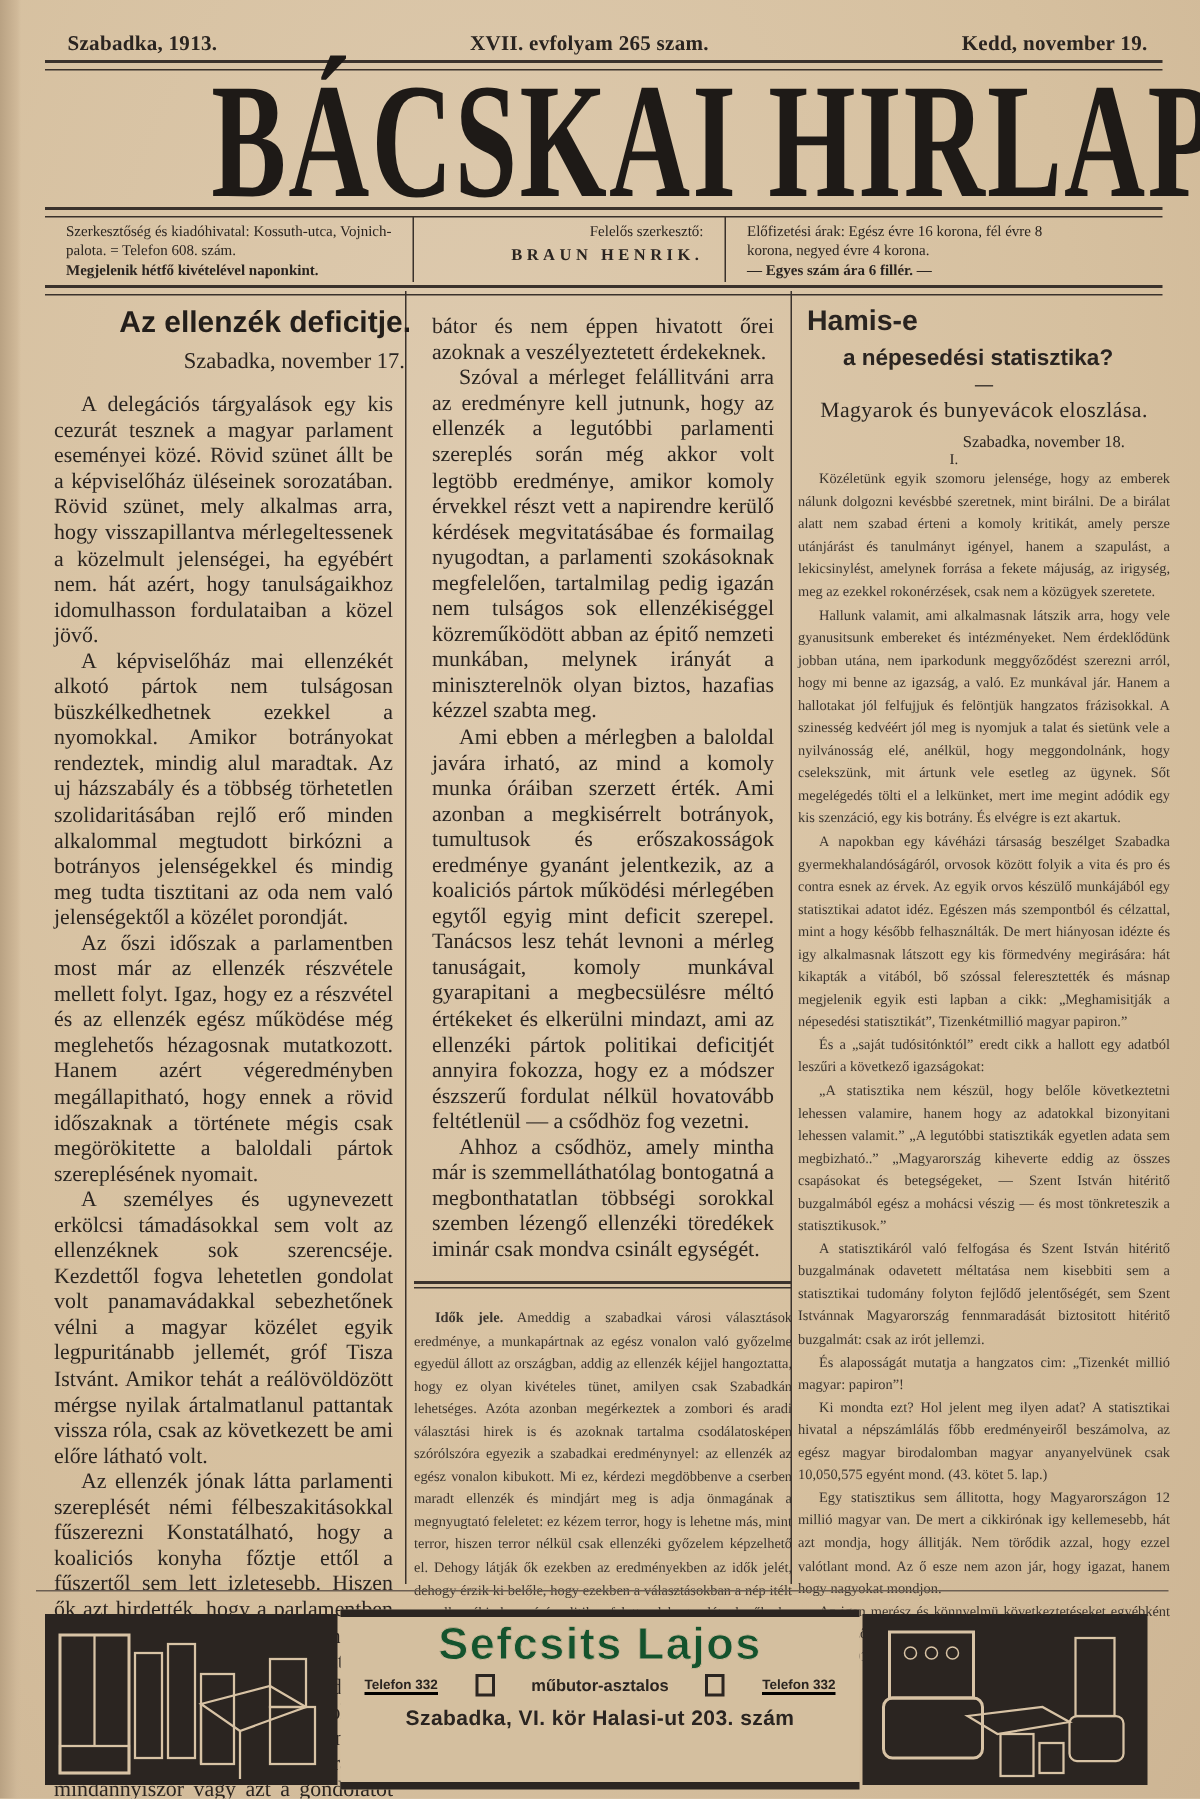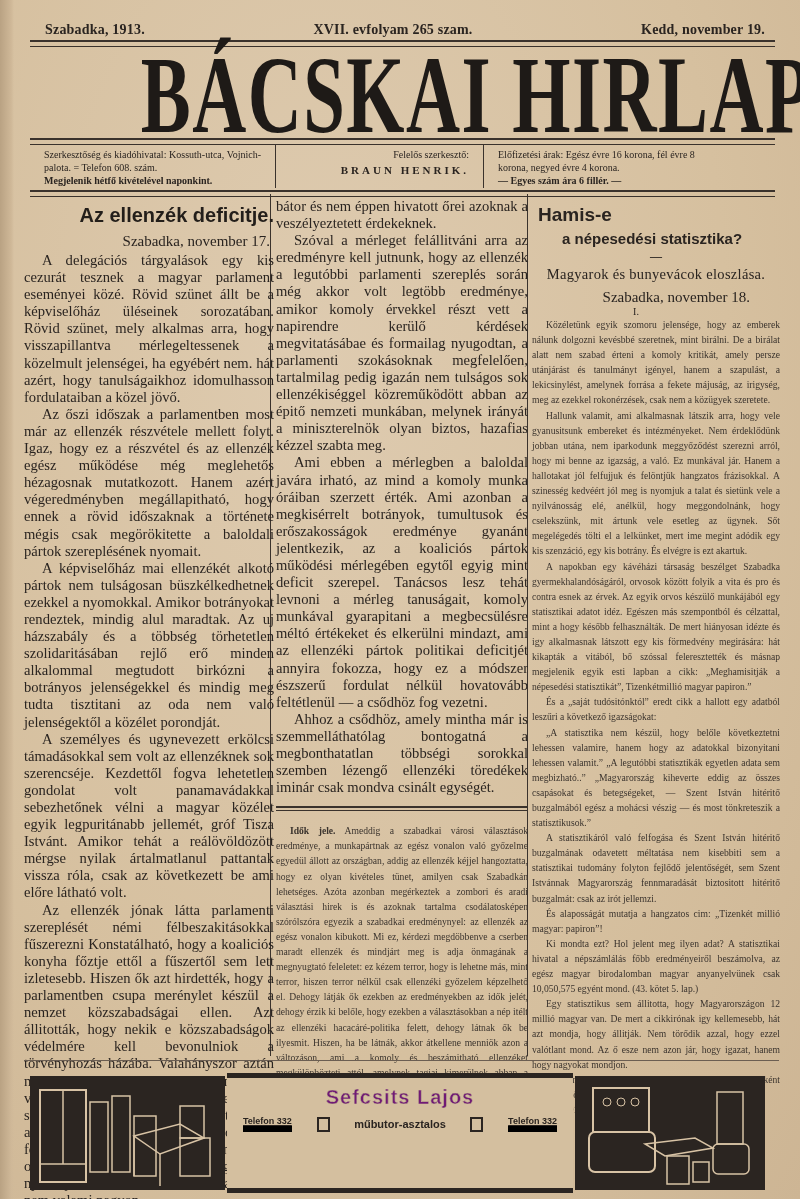--- a/index.html
+++ b/index.html
@@ -17,39 +17,39 @@
   .infobar .c3{width:250px;}
   .bold{font-weight:bold;}
   .editor-name{font-weight:bold;letter-spacing:3px;font-size:11px;margin-top:3px;display:block;}
   .colsep{position:absolute;width:1px;background:#3a322c;}
   .col{position:absolute;top:198px;box-sizing:border-box;}
   .col1{left:24px;width:250px;}
   .col2{left:276px;width:252px;}
   .col3{left:532px;width:248px;}
   .headline{font-family:"Liberation Sans",sans-serif;font-weight:bold;font-size:20px;text-align:right;margin:6px 0 6px 0;color:#231e1a;}
   .dateline{text-align:right;font-size:15px;margin:0 4px 2px 0;}
-  .body{font-size:14.6px;line-height:17.1px;text-align:justify;margin:0;}
+  .body{font-size:14.6px;line-height:17.1px;text-align:justify;margin:12px;}
   .body p{margin:0;text-indent:18px;}
   .small{font-size:9.6px;line-height:15.1px;text-align:justify;font-family:"Liberation Serif",serif;color:#3a332d;}
   .small p{margin:0;text-indent:14px;}
   .rh1{font-family:"Liberation Sans",sans-serif;font-weight:bold;font-size:19px;margin:6px 0 0 6px;}
   .rh2{font-family:"Liberation Sans",sans-serif;font-weight:bold;font-size:15px;margin:4px 0 0 30px;}
   .rdash{text-align:center;font-weight:bold;margin:2px 0 0 0;font-size:12px;}
   .rsub{font-family:"Liberation Serif",serif;font-weight:normal;font-size:14.5px;text-align:center;letter-spacing:0.3px;margin:2px 0 6px 0;}
-  .rdate{font-size:15px;text-align:right;margin-right:30px;}
+  .rdate{font-size:11px;text-align:right;margin-right:30px;}
   .rnum{text-align:center;font-size:10px;margin-left:-40px;}
   .divider{border-top:2px solid #3a322c;border-bottom:1px solid #3a322c;height:2px;margin:10px 0 12px 0;}
   .ad{position:absolute;left:30px;top:1073px;width:738px;height:120px;}
   .adimg{position:absolute;top:3px;height:114px;background:#2b2521;overflow:hidden;}
   .adimg.left{left:0;width:195px;}
   .adimg.right{left:545px;width:190px;}
   .adcenter{position:absolute;left:197px;top:0;width:346px;height:120px;border-top:5px solid #2b2521;border-bottom:5px solid #2b2521;box-sizing:border-box;text-align:center;background:#d4bf9f;}
-  .adtitle{font-family:"Liberation Sans",sans-serif;font-weight:bold;font-size:20px;letter-spacing:1px;color:#701a75;margin-top:2px;line-height:34px;-webkit-text-stroke:0.6px #d4bf9f;text-shadow:0 0 0 #2b2521;}
+  .adtitle{font-family:"Liberation Sans",sans-serif;font-weight:bold;font-size:30px;letter-spacing:1px;color:#14532d;margin-top:2px;line-height:34px;-webkit-text-stroke:0.6px #d4bf9f;text-shadow:0 0 0 #2b2521;}
   .adrow{display:flex;justify-content:space-between;align-items:center;padding:0 16px;font-family:"Liberation Sans",sans-serif;font-weight:bold;font-size:11px;margin-top:2px;}
-  .adrow .tel{font-size:9px;border-bottom:6px solid #000000;text-decoration:underline;}
+  .adrow .tel{font-size:9px;border-bottom:2px solid #000000;}
   .adrow .box{display:inline-block;width:9px;height:11px;border:2px solid #2b2521;}
   .adaddr{font-family:"Liberation Sans",sans-serif;font-weight:bold;font-size:14px;margin-top:6px;letter-spacing:0.3px;}
   .addesc{font-family:"Liberation Serif",serif;font-weight:bold;font-size:10.5px;line-height:13px;margin-top:5px;padding:0 16px;text-align:justify;}
   .bottomrule{position:absolute;left:24px;top:1060px;width:755px;border-top:1px solid #6b5e52;}
 </style>
 </head>
 <body>
 
 <div class="page">
   <div class="leftedge"></div>
@@ -82,22 +82,22 @@
   <div class="rule-double" style="top:190px;"></div>
 
   <div class="colsep" style="left:270px;top:194px;height:862px;"></div>
   <div class="colsep" style="left:527px;top:194px;height:862px;"></div>
 
   <div class="col col1">
     <div class="headline">Az ellenzék deficitje.</div>
     <div class="dateline">Szabadka, november 17.</div>
     <div class="body">
       <p>A delegációs tárgyalások egy kis cezurát tesznek a magyar parlament eseményei közé. Rövid szünet állt be a képviselőház üléseinek sorozatában. Rövid szünet, mely alkalmas arra, hogy visszapillantva mérlegeltessenek a közelmult jelenségei, ha egyébért nem. hát azért, hogy tanulságaikhoz idomulhasson fordulataiban a közel jövő.</p>
+      <p>A képviselőház mai ellenzékét alkotó pártok nem tulságosan büszkélkedhetnek ezekkel a nyomokkal. Amikor botrányokat rendeztek, mindig alul maradtak. Az uj házszabály és a többség törhetetlen szolidaritásában rejlő erő minden alkalommal megtudott birkózni a botrányos jelenségekkel és mindig meg tudta tisztitani az oda nem való jelenségektől a közélet porondját.</p>
       <p>Az őszi időszak a parlamentben most már az ellenzék részvétele mellett folyt. Igaz, hogy ez a részvétel és az ellenzék egész működése még meglehetős hézagosnak mutatkozott. Hanem azért végeredményben megállapitható, hogy ennek a rövid időszaknak a története mégis csak megörökitette a baloldali pártok szereplésének nyomait.</p>
-      <p>A képviselőház mai ellenzékét alkotó pártok nem tulságosan büszkélkedhetnek ezekkel a nyomokkal. Amikor botrányokat rendeztek, mindig alul maradtak. Az uj házszabály és a többség törhetetlen szolidaritásában rejlő erő minden alkalommal megtudott birkózni a botrányos jelenségekkel és mindig meg tudta tisztitani az oda nem való jelenségektől a közélet porondját.</p>
       <p>A személyes és ugynevezett erkölcsi támadásokkal sem volt az ellenzéknek sok szerencséje. Kezdettől fogva lehetetlen gondolat volt panamavádakkal sebezhetőnek vélni a magyar közélet egyik legpuritánabb jellemét, gróf Tisza Istvánt. Amikor tehát a reálövöldözött mérgse nyilak ártalmatlanul pattantak vissza róla, csak az következett be ami előre látható volt.</p>
       <p>Az ellenzék jónak látta parlamenti szereplését némi félbeszakitásokkal fűszerezni Konstatálható, hogy a koaliciós konyha főztje ettől a fűszertől sem lett izletesebb. Hiszen ők azt hirdették, hogy a parlamentben csupa merénylet készül a nemzet közszabadságai ellen. Azt állitották, hogy nekik e közszabadságok védelmére kell bevonulniok a törvényhozás házába. Valahányszor aztán mégis távol maradtak, mindannyiszor vagy azt a gondolatot keltették a szemlélőben, hogy ami odabenn történik, az talán mégsem a közszabadságok ellen forduló merényletek sorozata, mert ha odaben csakugyan a szabadságjogokat nyirbálják, akkor ők, akik kinn maradnak, nem valami nagyon</p>
     </div>
   </div>
 
   <div class="col col2">
     <div class="body">
       <p style="text-indent:0">bátor és nem éppen hivatott őrei azoknak a veszélyeztetett érdekeknek.</p>
       <p>Szóval a mérleget felállitváni arra az eredményre kell jutnunk, hogy az ellenzék a legutóbbi parlamenti szereplés során még akkor volt legtöbb eredménye, amikor komoly érvekkel részt vett a napirendre kerülő kérdések megvitatásábae és formailag nyugodtan, a parlamenti szokásoknak megfelelően, tartalmilag pedig igazán nem tulságos sok ellenzékiséggel közreműködött abban az épitő nemzeti munkában, melynek irányát a miniszterelnök olyan biztos, hazafias kézzel szabta meg.</p>
       <p>Ami ebben a mérlegben a baloldal javára irható, az mind a komoly munka óráiban szerzett érték. Ami azonban a megkisérrelt botrányok, tumultusok és erőszakosságok eredménye gyanánt jelentkezik, az a koaliciós pártok működési mérlegében egytől egyig mint deficit szerepel. Tanácsos lesz tehát levnoni a mérleg tanuságait, komoly munkával gyarapitani a megbecsülésre méltó értékeket és elkerülni mindazt, ami az ellenzéki pártok politikai deficitjét annyira fokozza, hogy ez a módszer észszerű fordulat nélkül hovatovább feltétlenül — a csődhöz fog vezetni.</p>
@@ -151,20 +151,21 @@
     </div>
     <div class="adcenter">
       <div class="adtitle">Sefcsits Lajos</div>
       <div class="adrow">
         <span class="tel">Telefon 332</span>
         <span class="box"></span>
         <span>műbutor-asztalos</span>
         <span class="box"></span>
         <span class="tel">Telefon 332</span>
       </div>
+      <div class="adaddr">Szabadka, VI. kör Halasi-ut 203. szám</div>
     </div>
     <div class="adimg right">
       <svg width="190" height="114" viewBox="0 0 190 114">
         <rect x="18" y="12" width="56" height="44" fill="none" stroke="#d8c3a5" stroke-width="2"></rect>
         <circle cx="32" cy="26" r="4" fill="none" stroke="#d8c3a5"></circle>
         <circle cx="46" cy="26" r="4" fill="none" stroke="#d8c3a5"></circle>
         <circle cx="60" cy="26" r="4" fill="none" stroke="#d8c3a5"></circle>
         <rect x="14" y="56" width="66" height="40" rx="6" fill="none" stroke="#d8c3a5" stroke-width="2"></rect>
         <polygon points="70,68 120,62 138,72 90,80" fill="none" stroke="#d8c3a5" stroke-width="1.5"></polygon>
         <rect x="92" y="80" width="22" height="28" fill="none" stroke="#d8c3a5" stroke-width="1.5"></rect>

